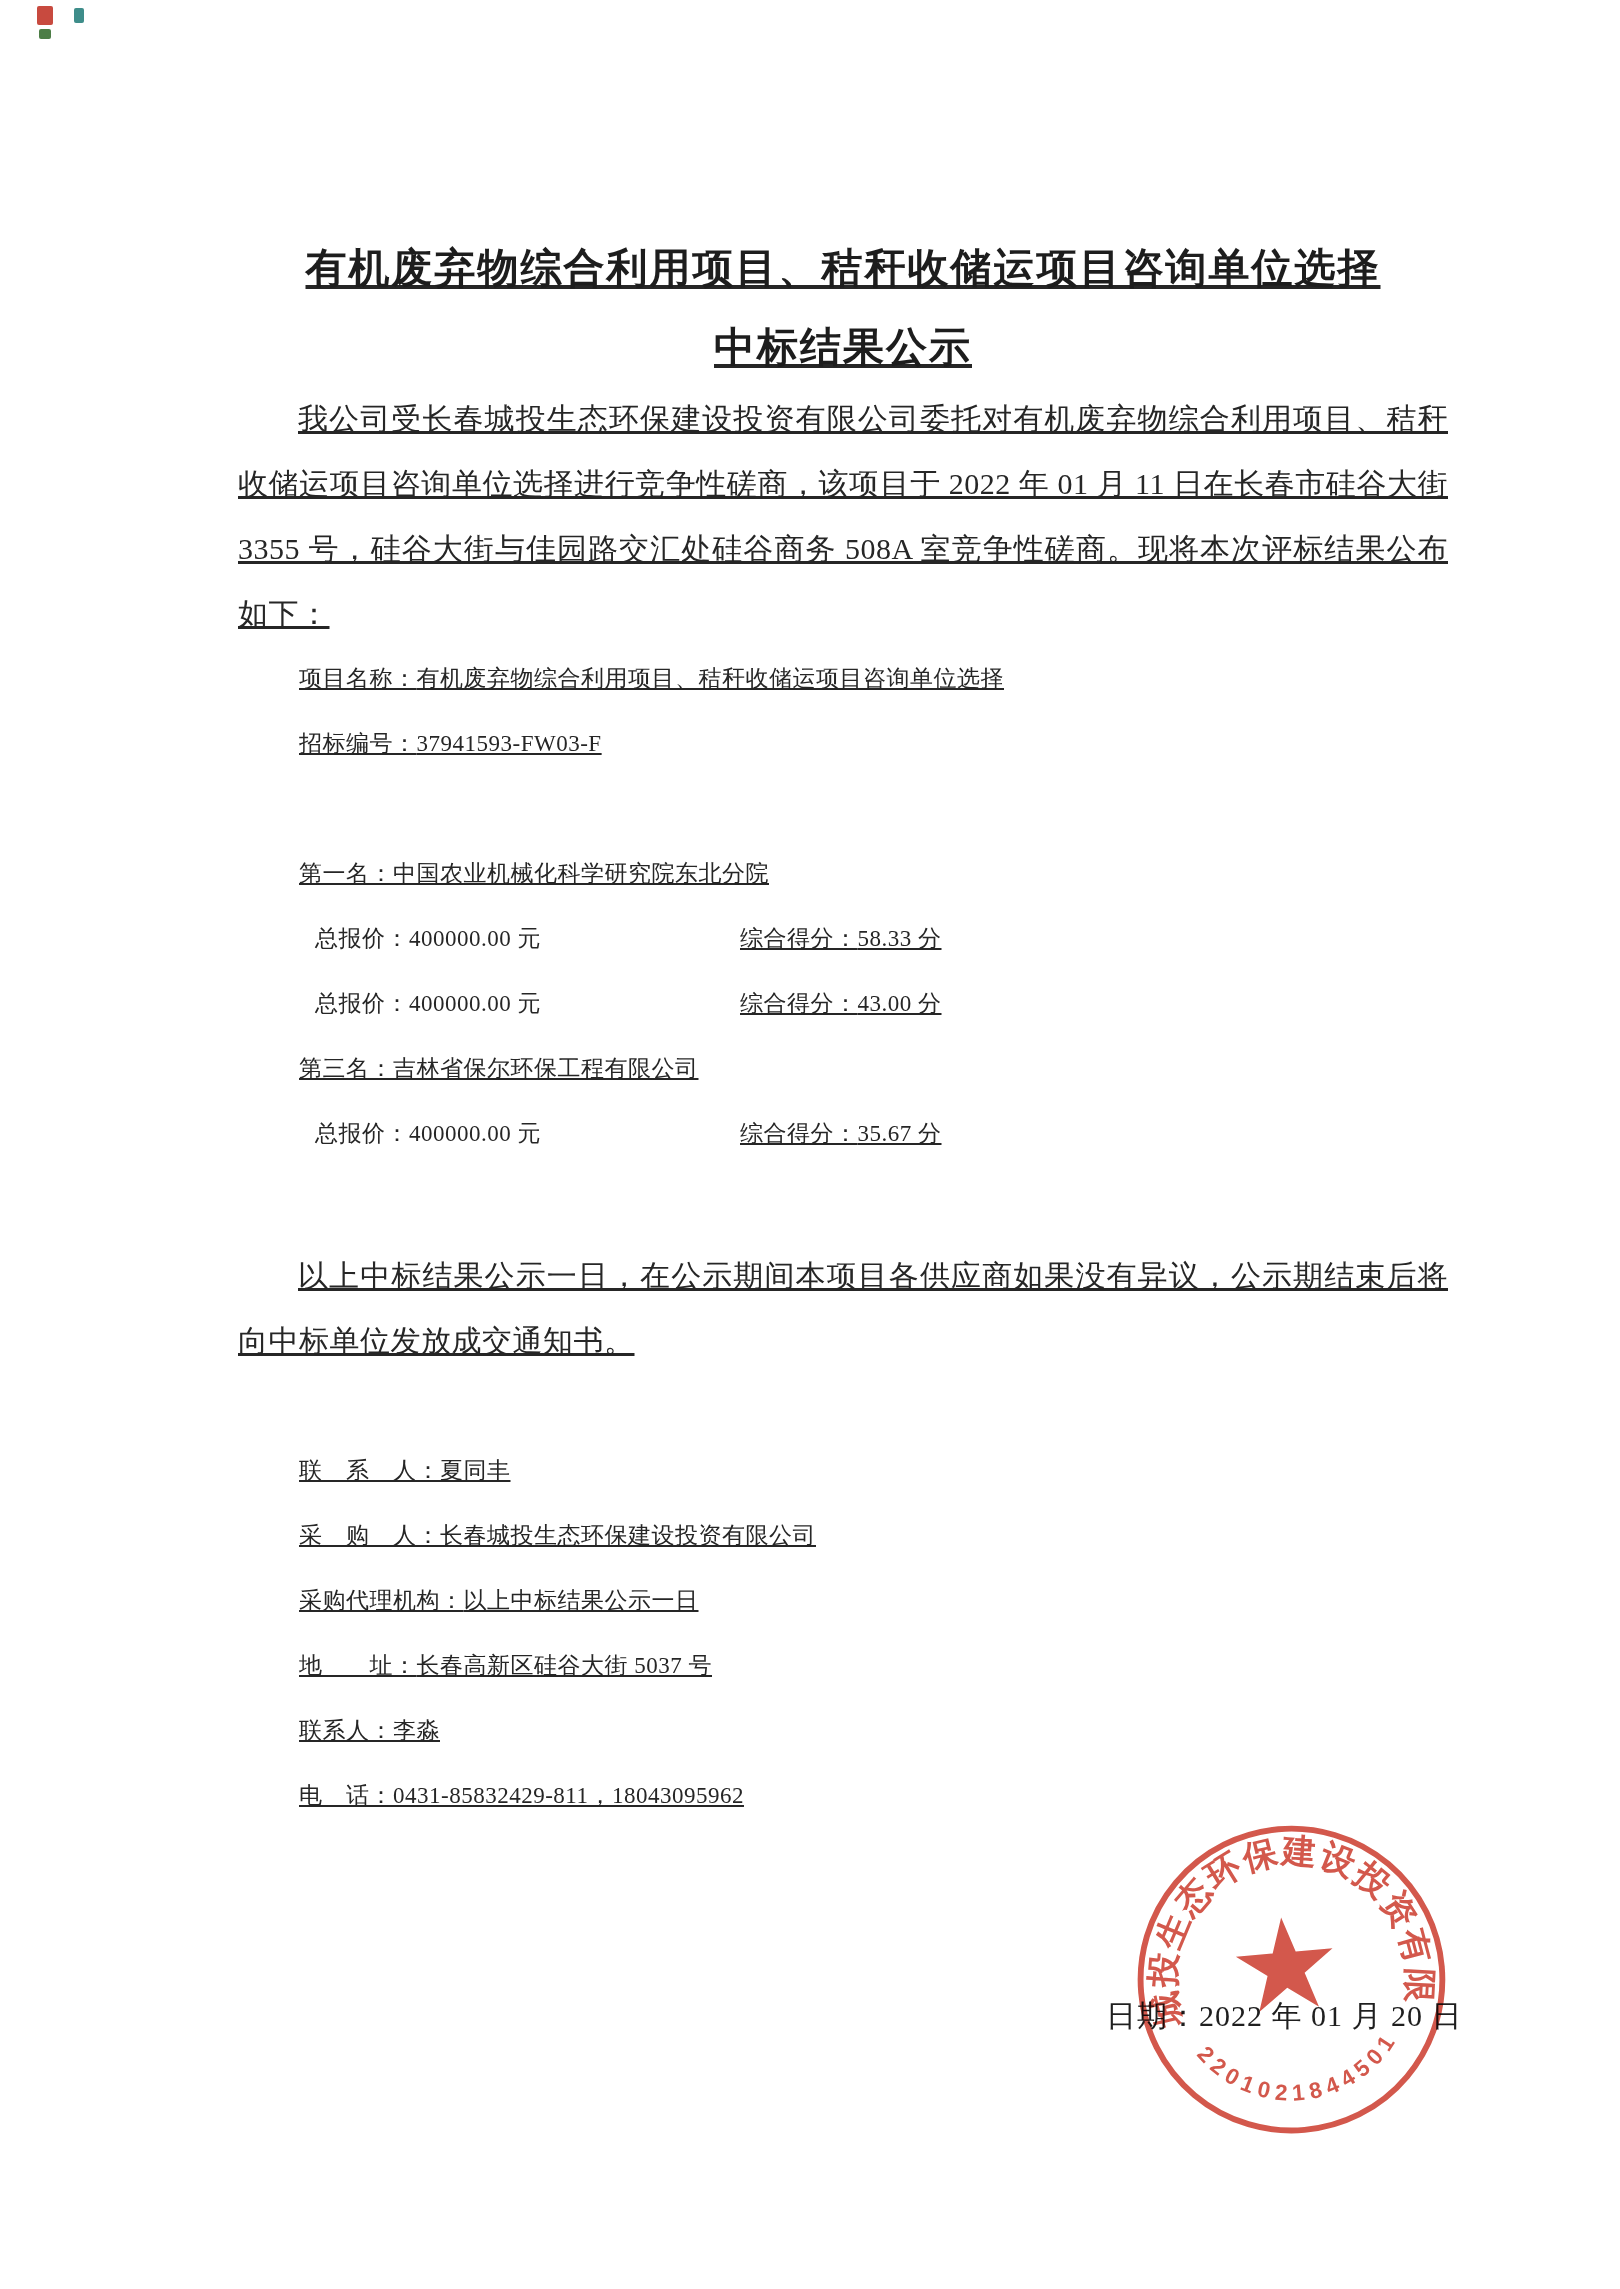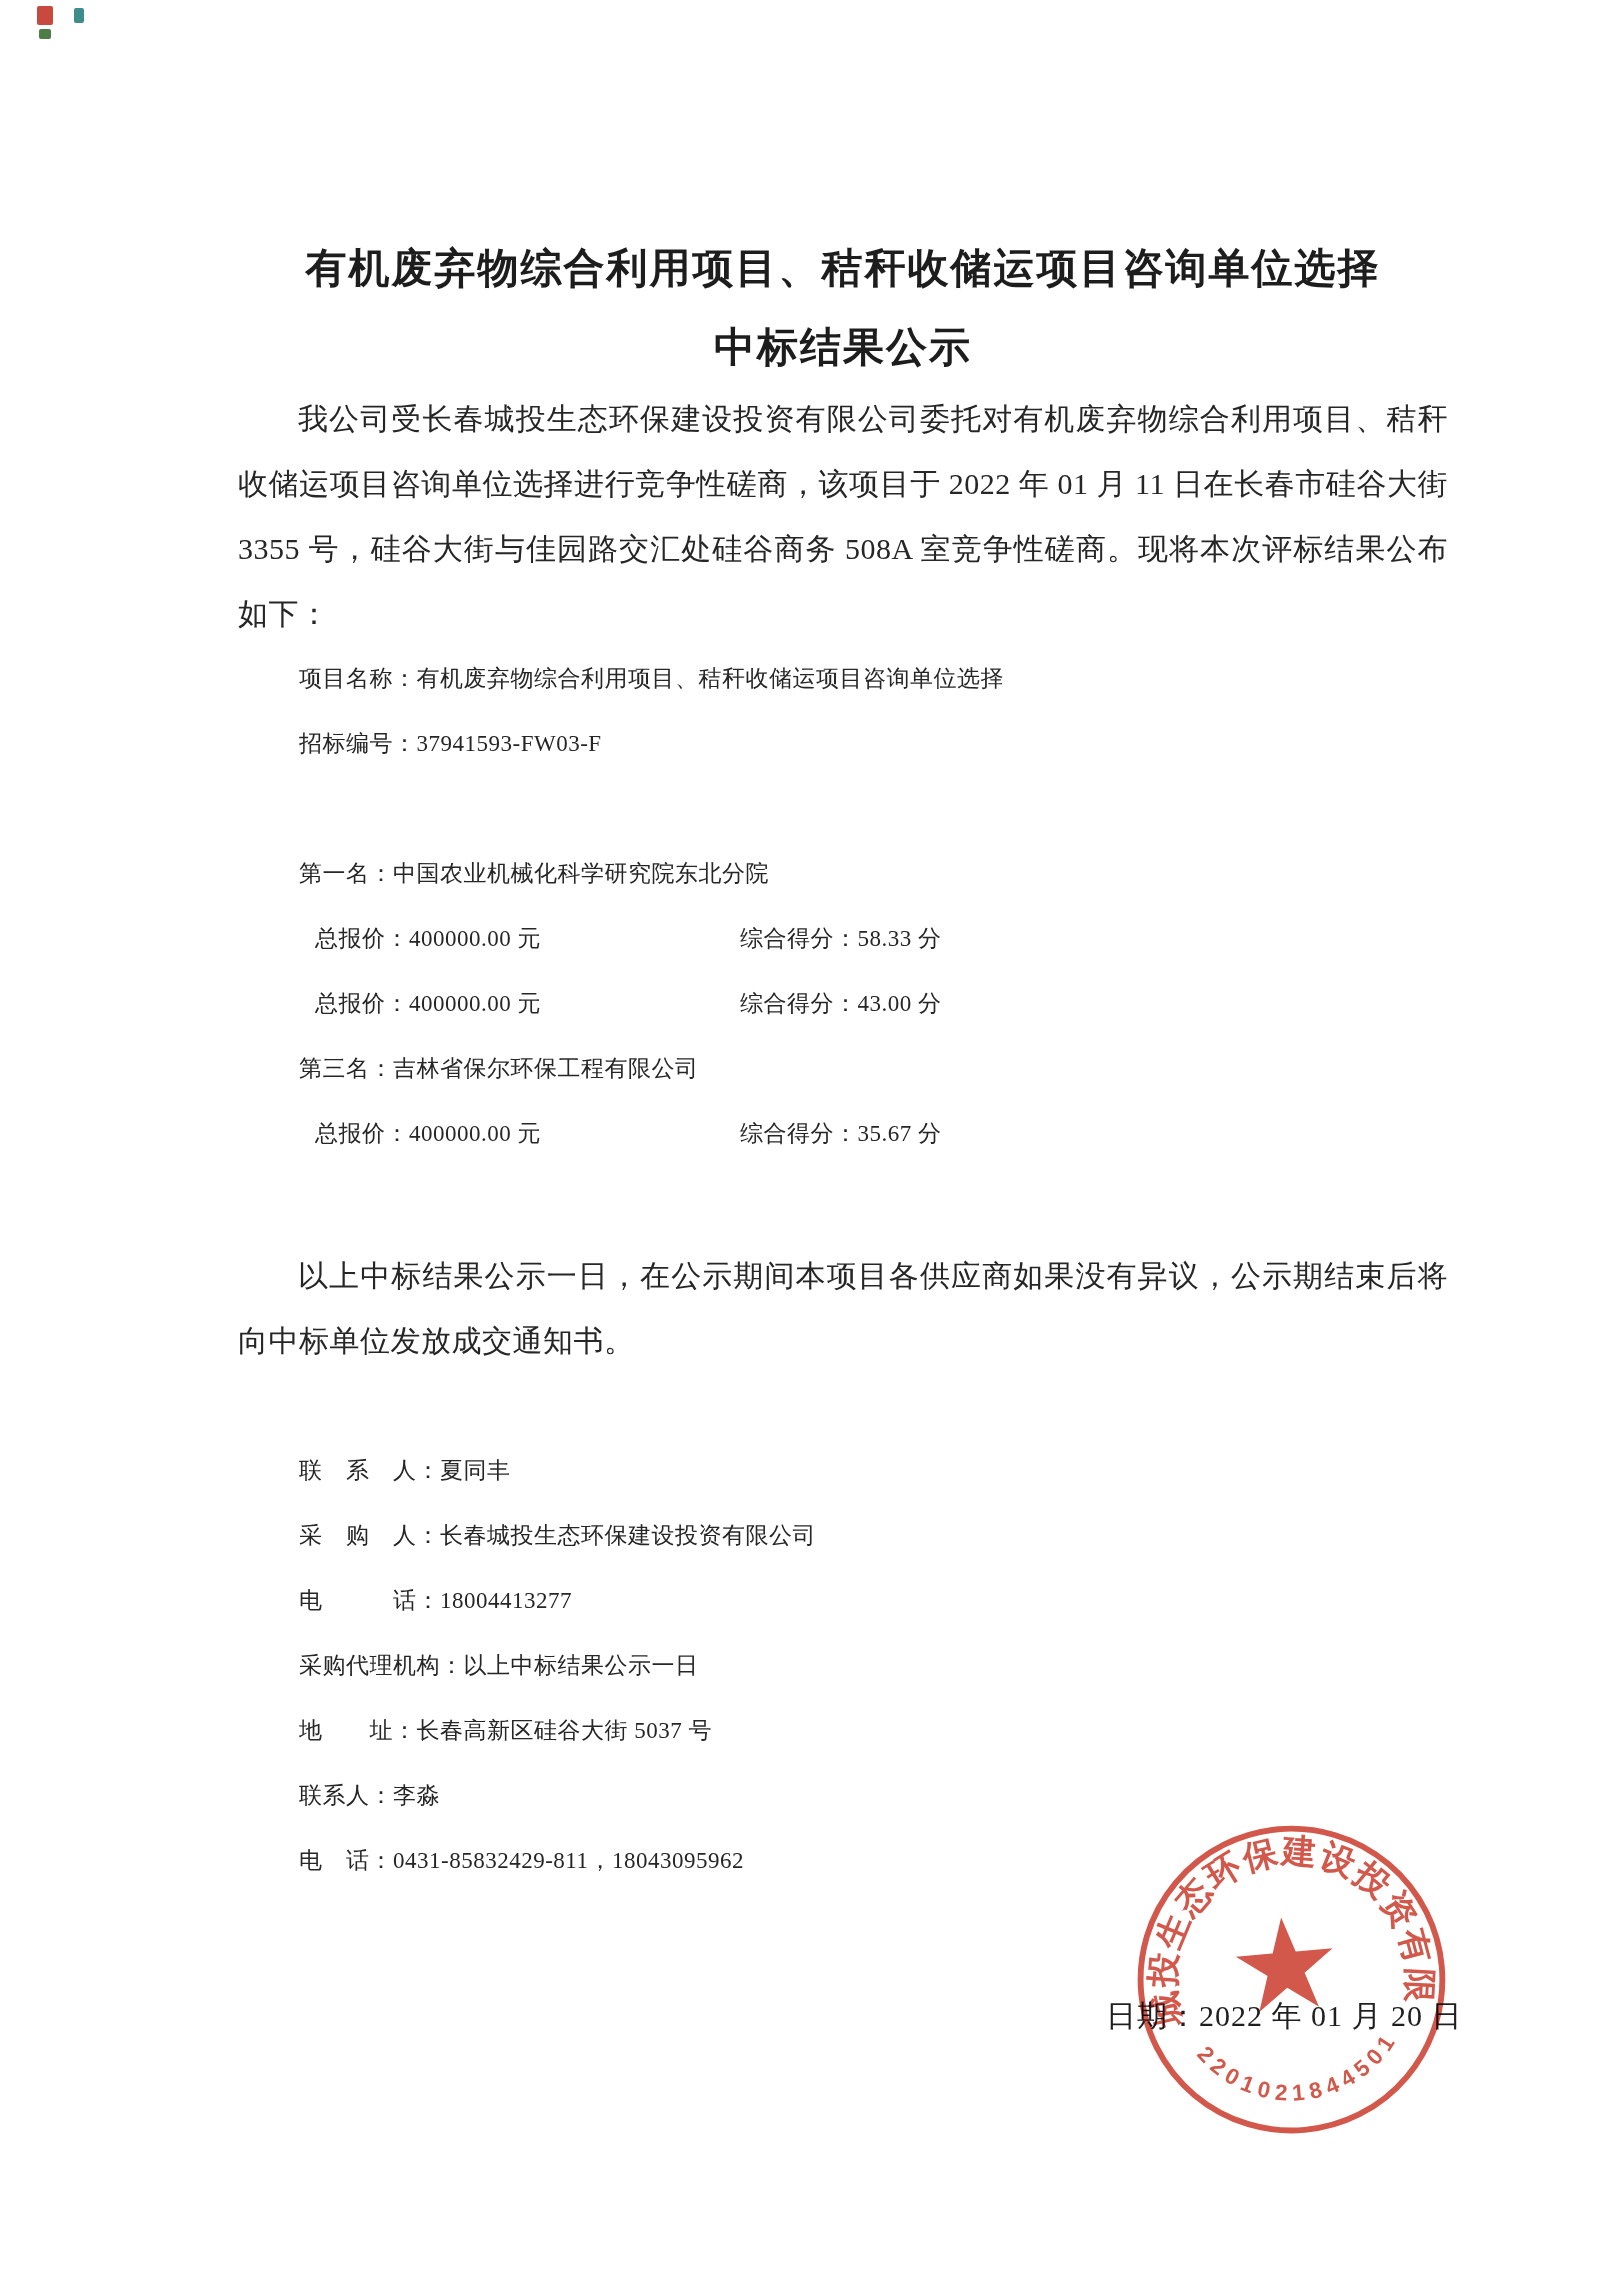--- a/index.html
+++ b/index.html
@@ -8,20 +8,21 @@
     width:1620px;height:2290px;
     background:#ffffff;
     font-family:"Liberation Serif","DejaVu Serif",serif;
     color:#262626;
     overflow:hidden;
   }
   .content{
     position:absolute;
     left:238px;top:241px;
     width:1210px;
+    text-decoration:underline;
   }
   .title{
     font-size:41px;
     font-weight:bold;
     text-align:center;
     line-height:55px;
     letter-spacing:2px;
     color:#1d1d1d;
   }
   .title2{margin-top:23.5px;}
@@ -107,21 +108,20 @@
     <div class="line indent"><span class="price-cell"><span>总报价：</span><span>400000.00 元</span></span><span><span>综合得分：</span><span>35.67 分</span></span></div>
 
     <div class="spacer"></div>
 
     <p class="para">以上中标结果公示一日，在公示期间本项目各供应商如果没有异议，公示期结束后将向中标单位发放成交通知书。</p>
 
     <div class="spacer"></div>
 
     <div class="line indent"><span class="clabel">联　系　人：</span><span>夏同丰</span></div>
     <div class="line indent"><span class="clabel">采　购　人：</span><span>长春城投生态环保建设投资有限公司</span></div>
-    <div class="line indent"><span class="clabel">电　　　话：</span><span>18004413277</span></div>
     <div class="line indent"><span class="clabel">采购代理机构：</span><span>以上中标结果公示一日</span></div>
     <div class="line indent"><span class="clabel">地　　址：</span><span>长春高新区硅谷大街 5037 号</span></div>
     <div class="line indent"><span class="clabel">联系人：</span><span>李淼</span></div>
     <div class="line indent"><span class="clabel">电　话：</span><span>0431-85832429-811，18043095962</span></div>
 
   </div>
 
   <div class="date-line">日期：2022 年 01 月 20 日</div>
 
   <svg class="seal" viewBox="0 0 345 345" xmlns="http://www.w3.org/2000/svg">

